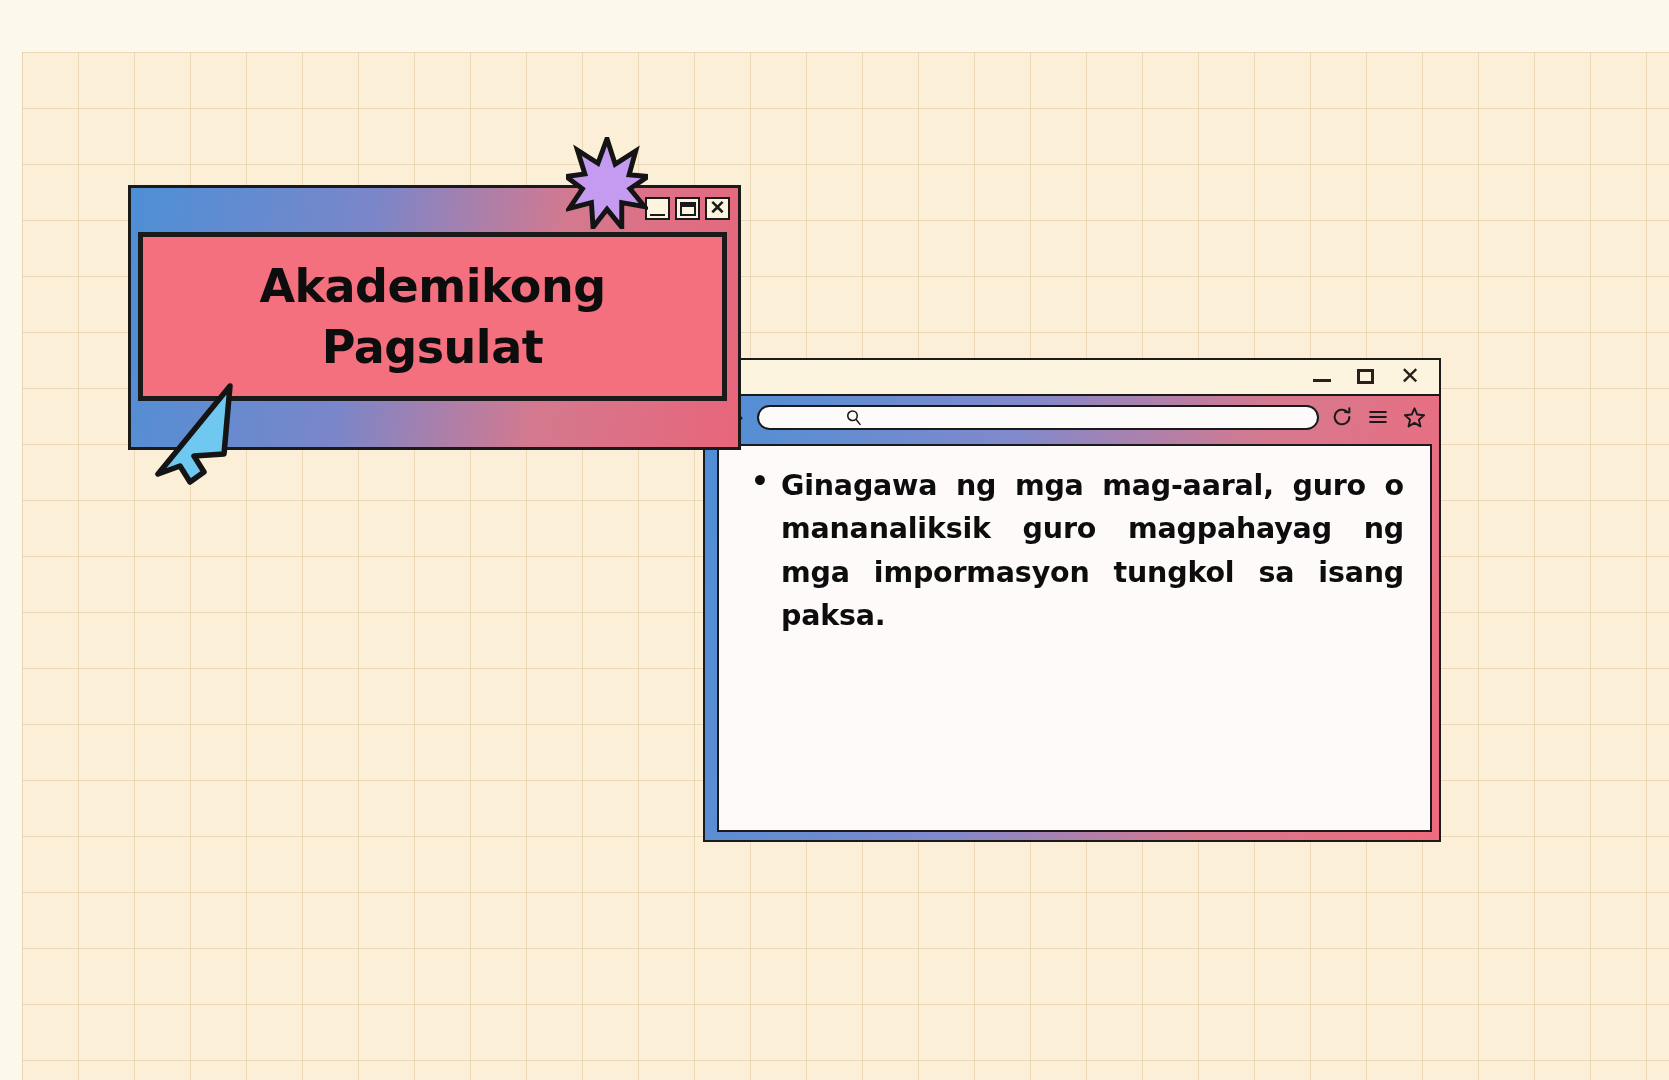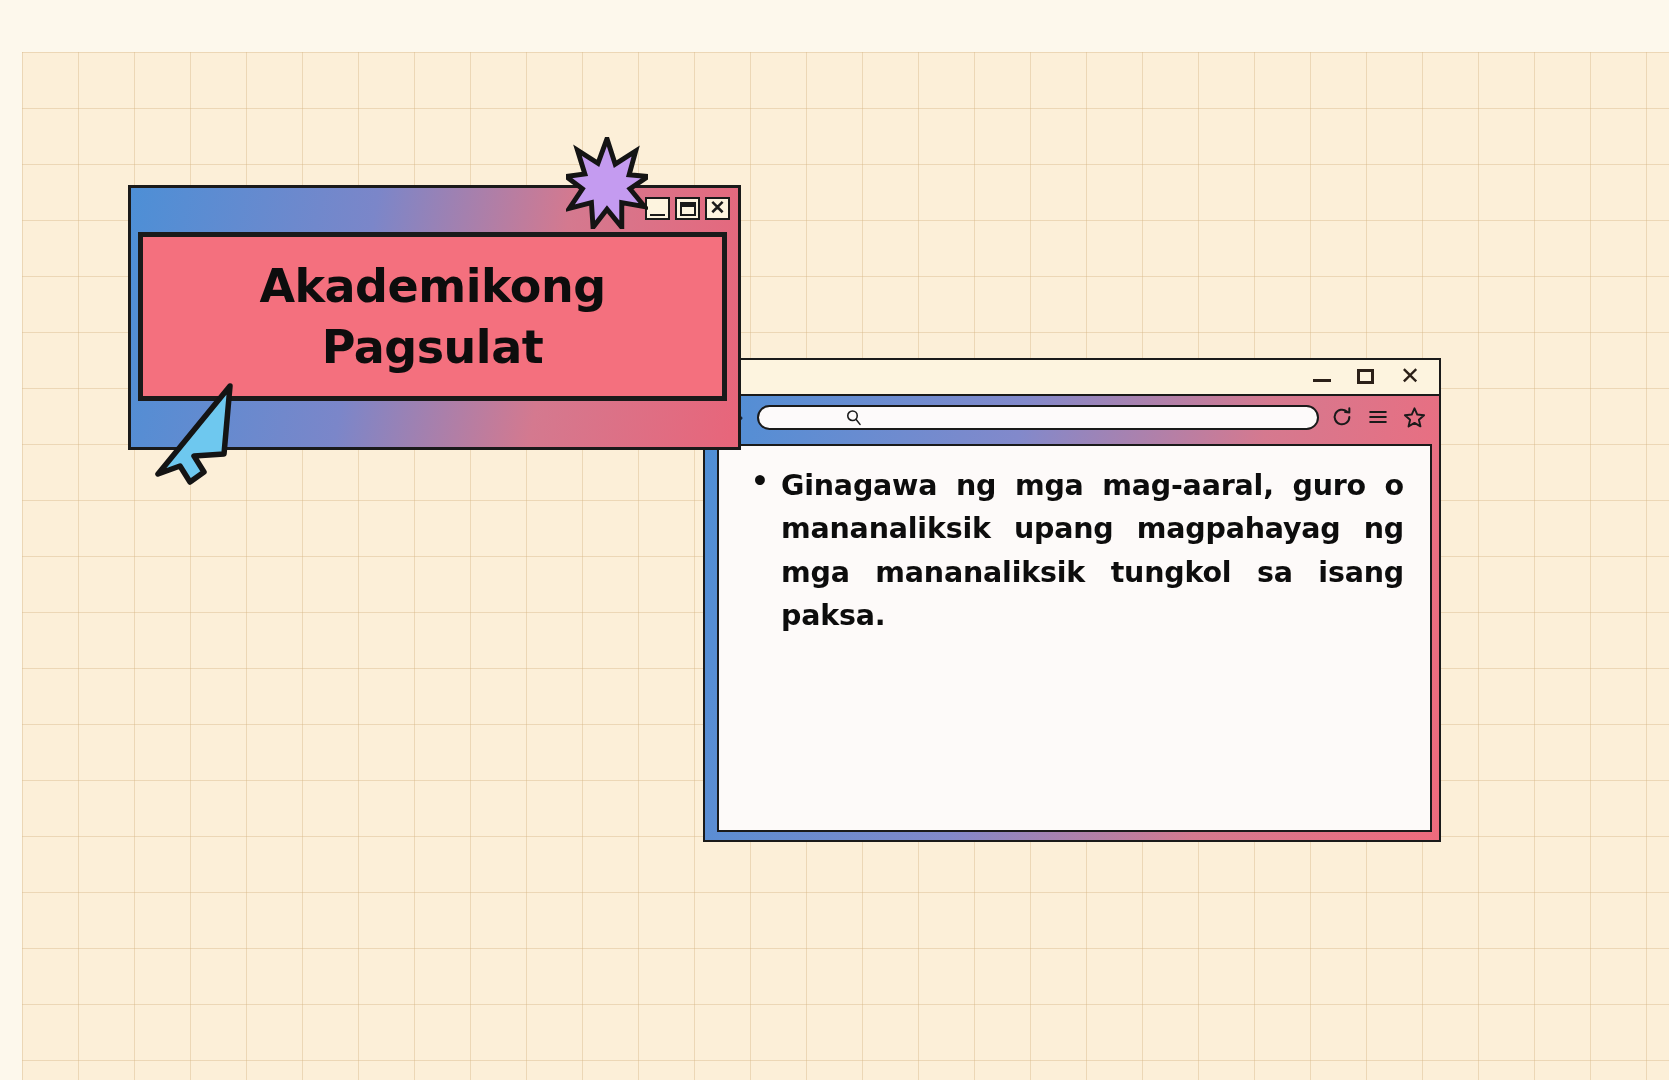--- a/index.html
+++ b/index.html
@@ -365,18 +365,18 @@
 
       <span class="tb-icon">
         <svg viewBox="0 0 24 24" width="23" height="23">
           <polygon points="12,2.4 14.9,8.9 22,9.6 16.6,14.3 18.2,21.3 12,17.6 5.8,21.3 7.4,14.3 2,9.6 9.1,8.9" fill="none" stroke="#1a1a1a" stroke-width="2" stroke-linejoin="round"></polygon>
         </svg>
       </span>
     </div>
 
     <div id="browser-content">
       <ul id="bullet-list">
-        <li>Ginagawa ng mga mag-aaral, guro o mananaliksik upang magpahayag ng mga mananaliksik tungkol sa isang paksa.</li>
+        <li>Ginagawa ng mga mag-aaral, guro o mananaliksik guro magpahayag ng mga impormasyon tungkol sa isang paksa.</li>
       </ul>
     </div>
   </div>
 
 </div>
 
 </body></html>

